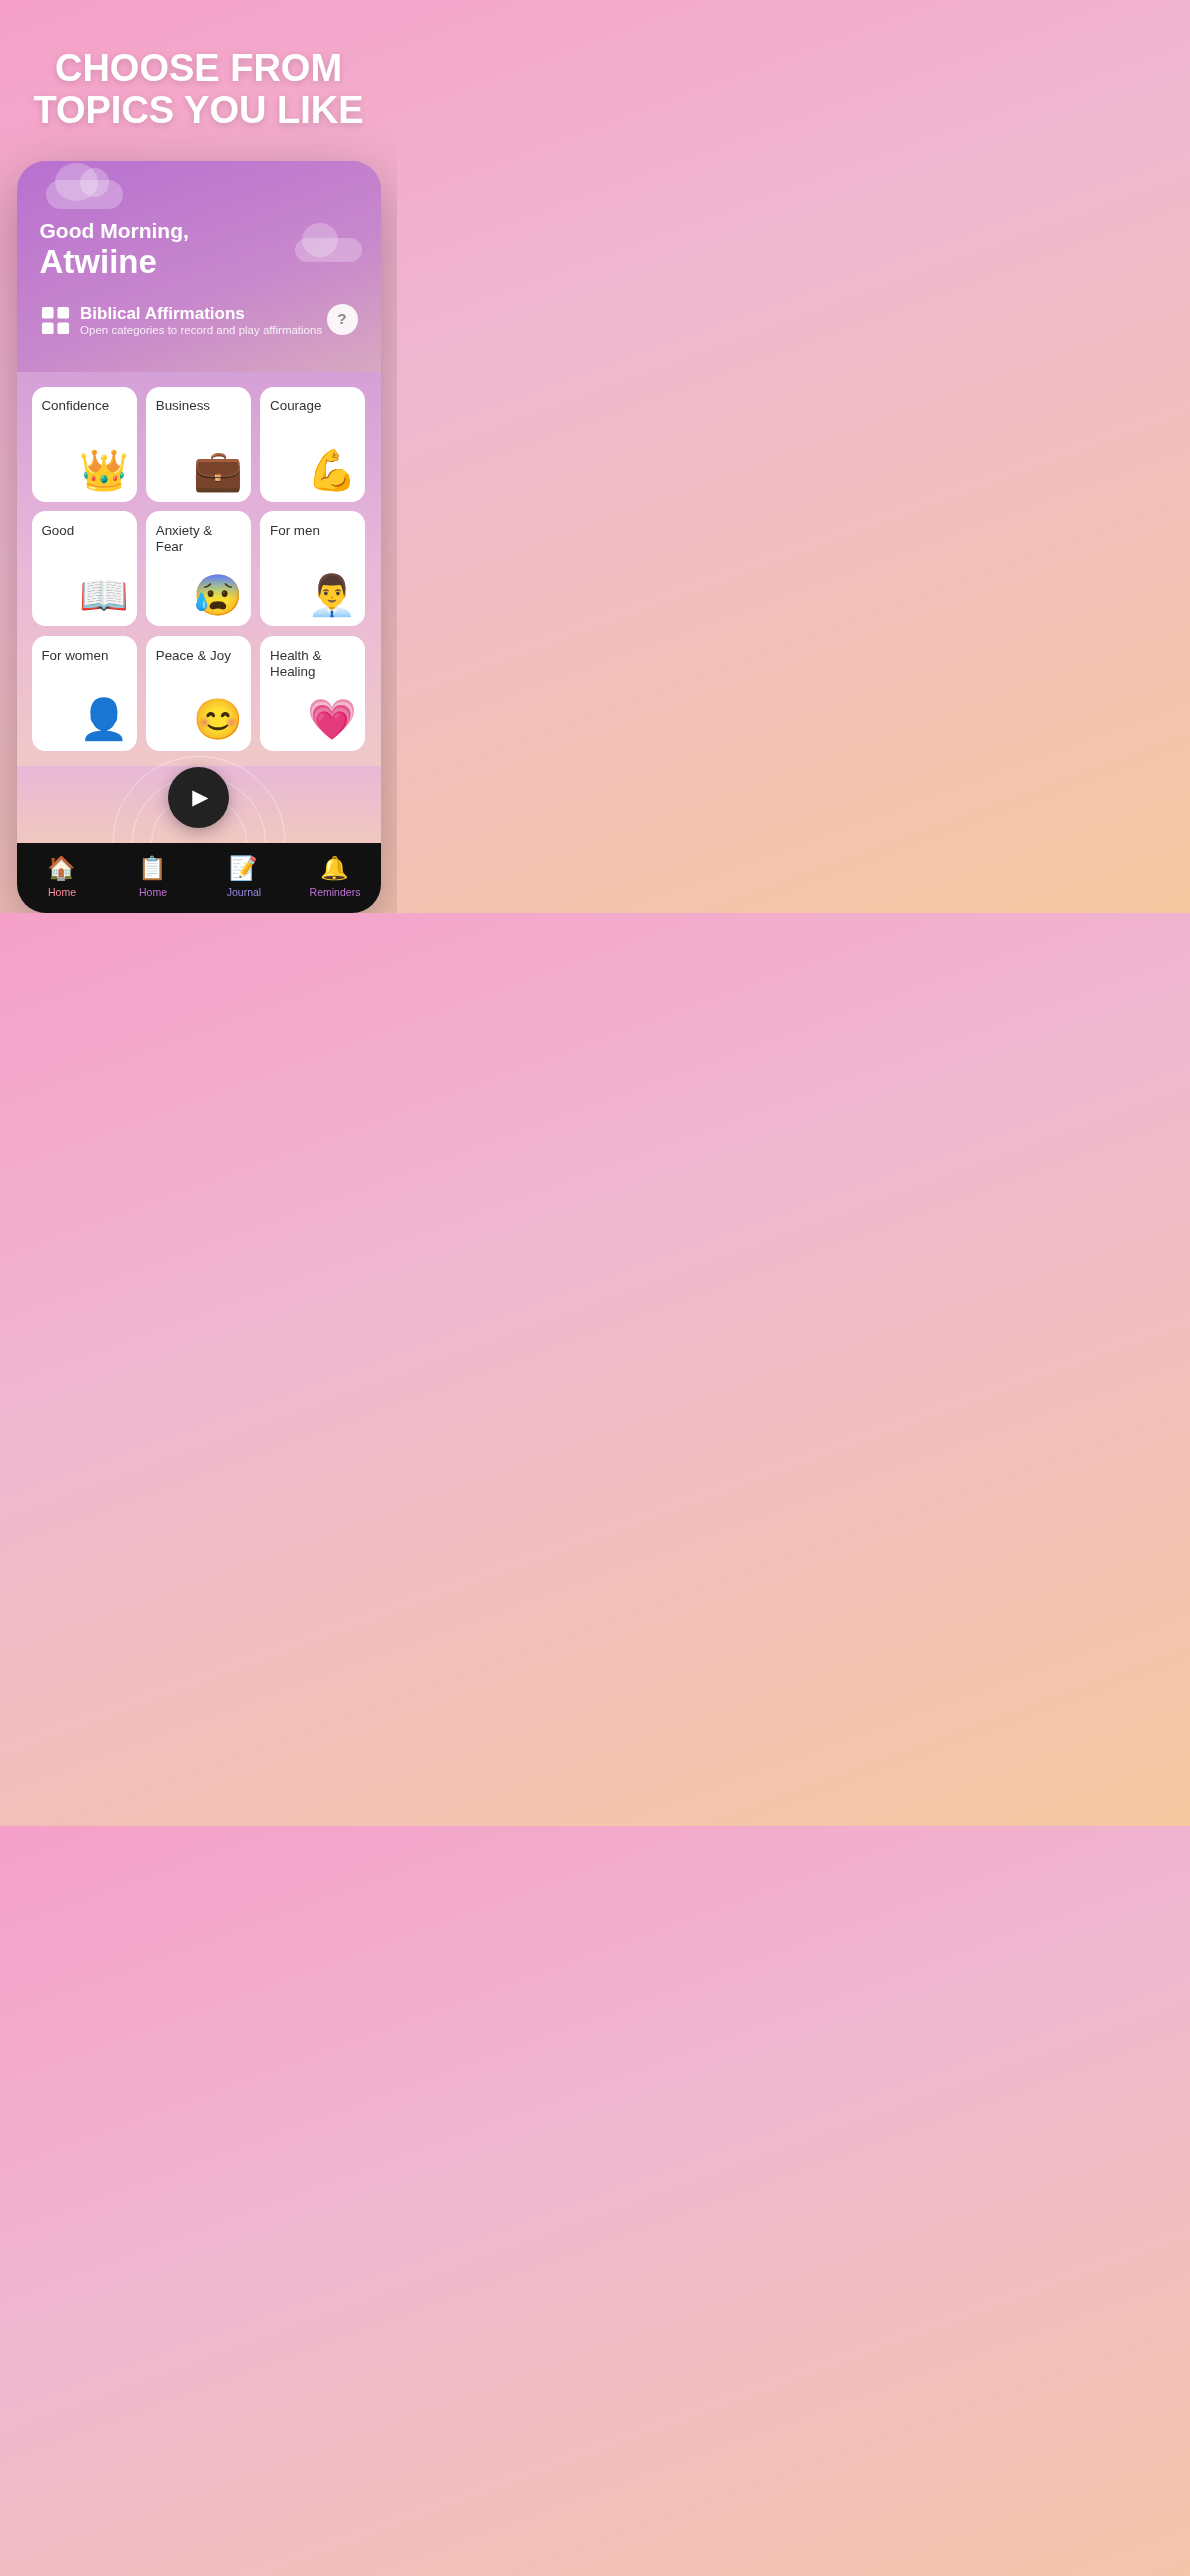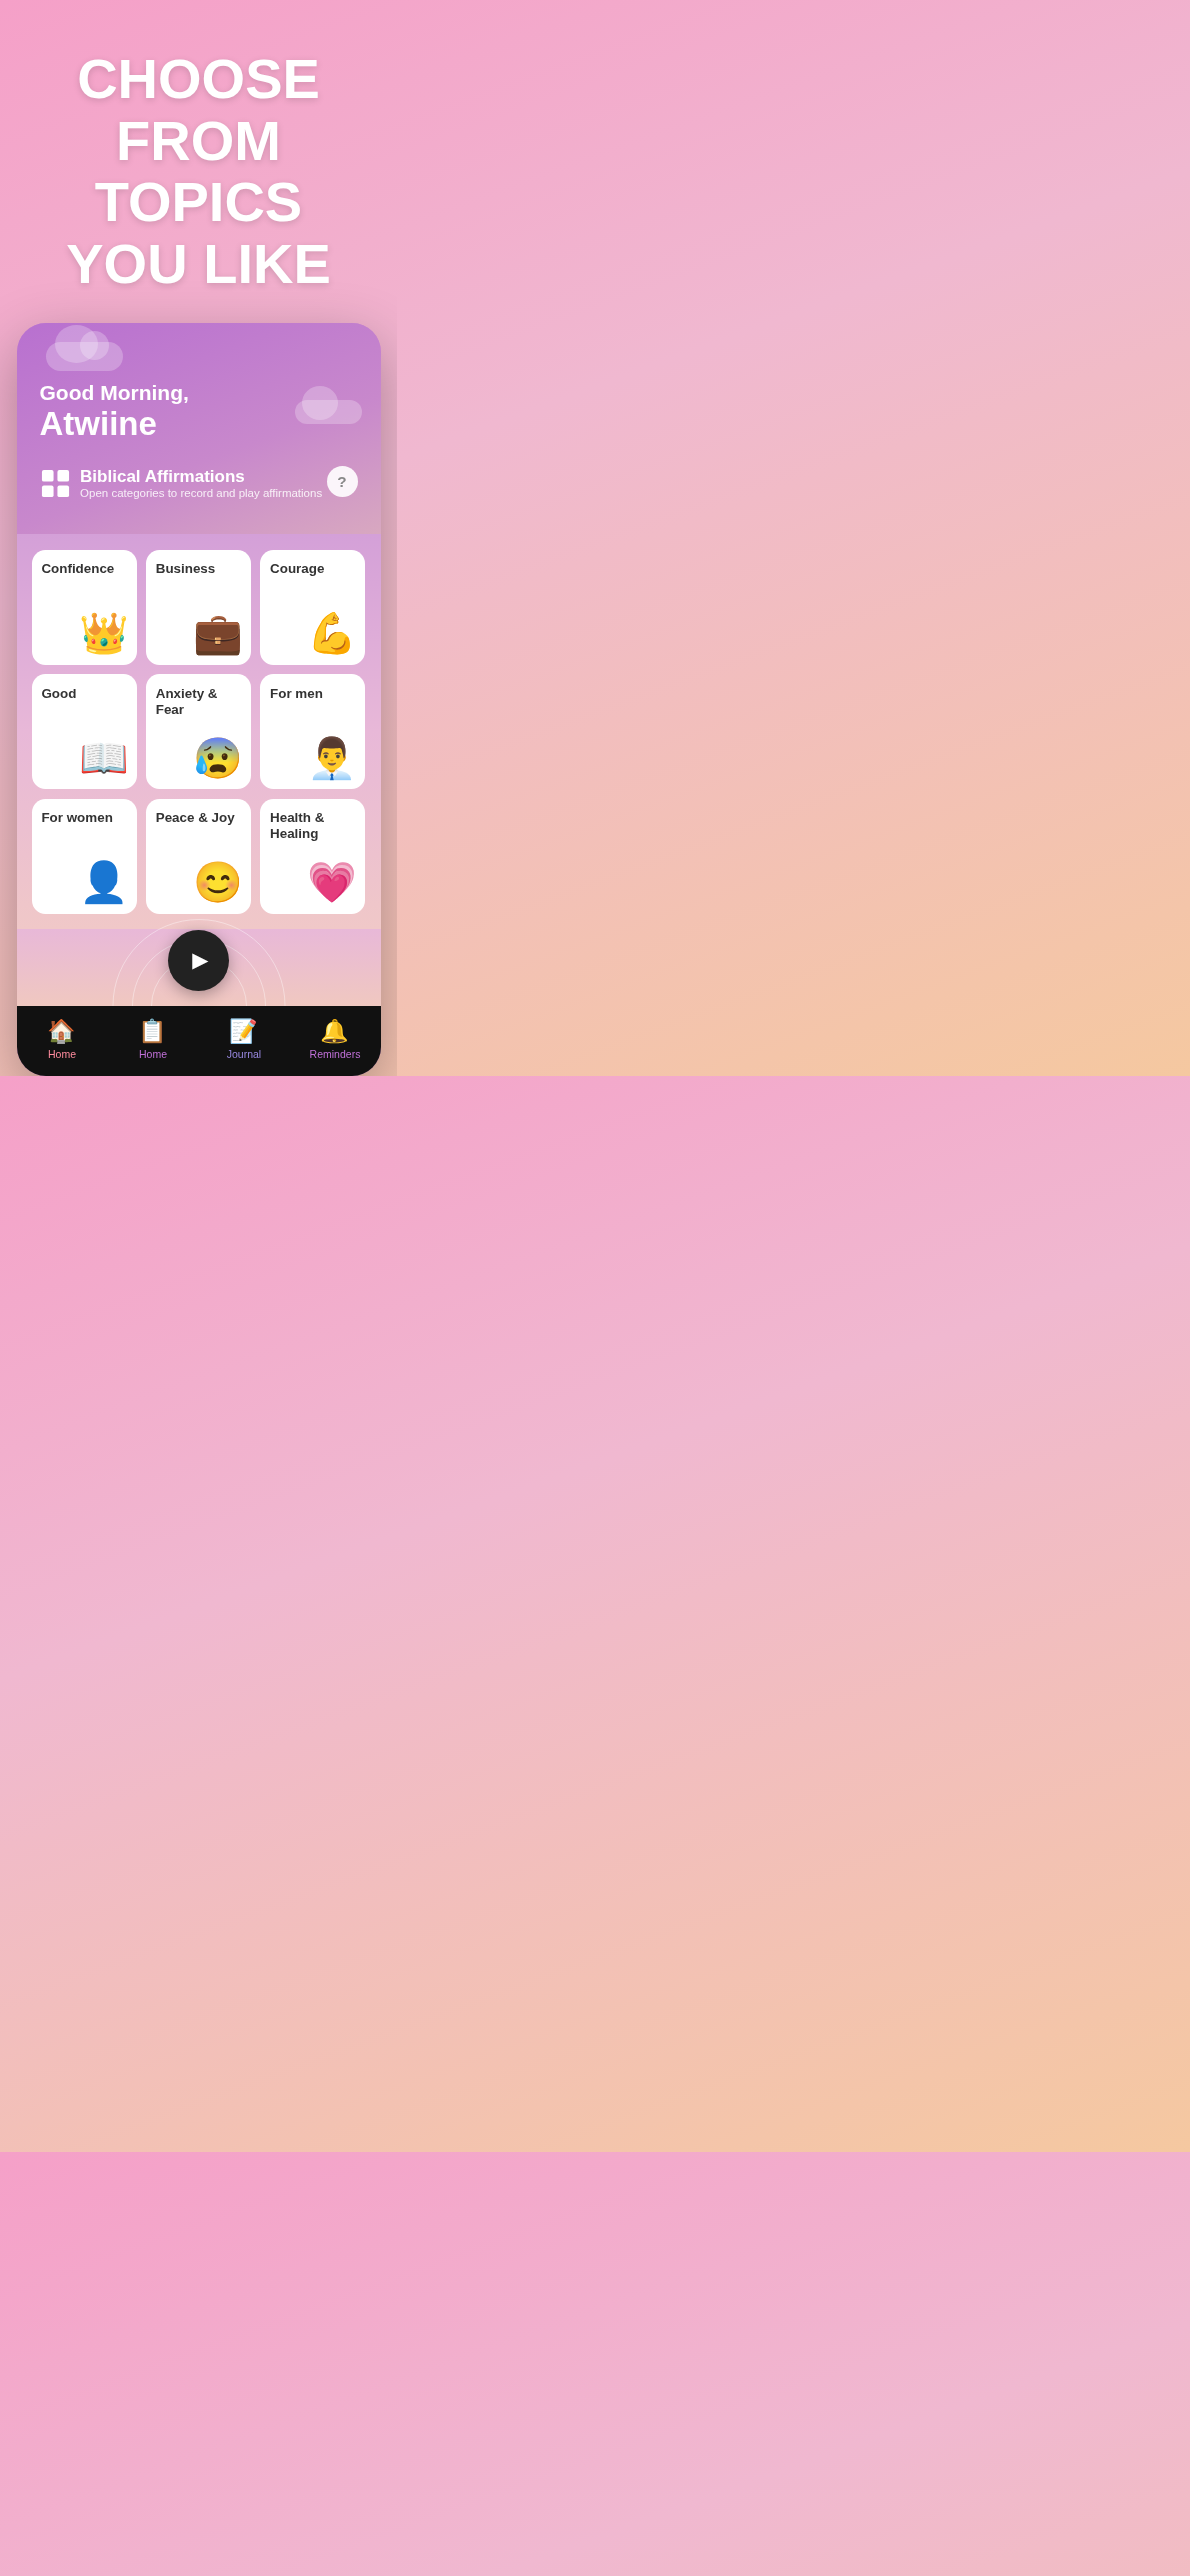--- a/index.html
+++ b/index.html
@@ -11,21 +11,21 @@
       background: linear-gradient(160deg, #f5a0c8 0%, #f0b8d0 40%, #f5c8a0 100%);
       font-family: -apple-system, BlinkMacSystemFont, 'Helvetica Neue', sans-serif;
       display: flex;
       flex-direction: column;
       align-items: center;
       overflow-x: hidden;
     }
 
     .hero-title {
       color: white;
-      font-size: 56px;
+      font-size: 38px;
       font-weight: 800;
       text-align: center;
       line-height: 1.1;
       padding: 48px 29px 29px;
       text-shadow: 0 1.9px 7.7px rgba(0,0,0,0.15);
     }
 
     .phone-frame {
       width: 364px;
       border-radius: 29px;
@@ -151,21 +151,21 @@
       flex-direction: column;
       align-items: flex-start;
       min-height: 115px;
       cursor: pointer;
       position: relative;
       overflow: hidden;
     }
 
     .category-name {
       font-size: 13.4px;
-      font-weight: 700;
+      font-weight: 400;
       color: #333;
       line-height: 1.2;
       margin-bottom: 7.7px;
     }
 
     .category-icon {
       font-size: 40px;
       position: absolute;
       bottom: 7.7px;
       right: 7.7px;

